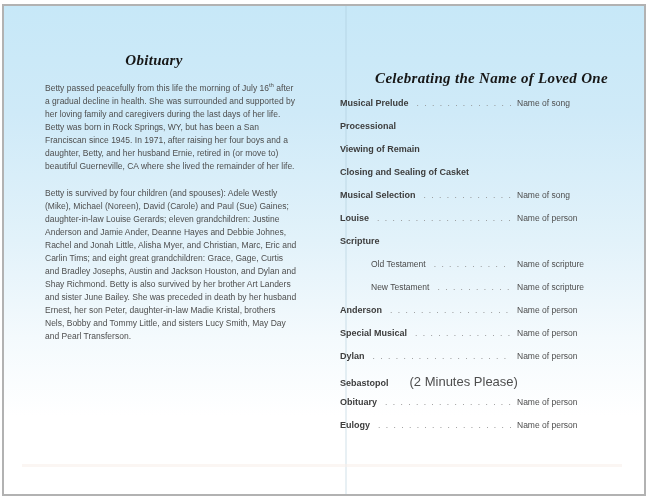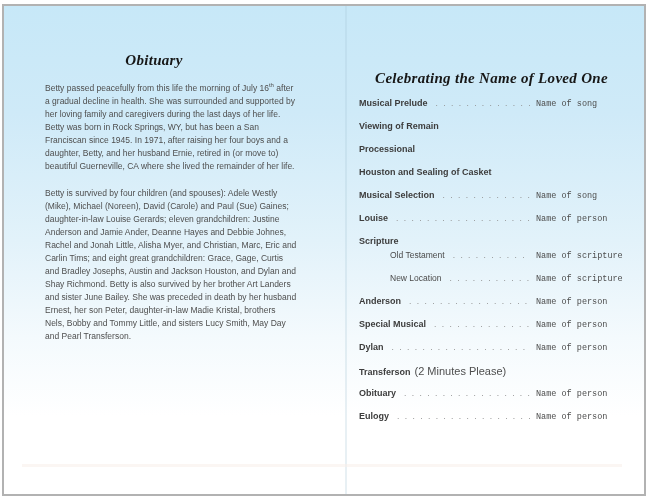--- a/index.html
+++ b/index.html
@@ -52,61 +52,60 @@
     font-size: 8.5px;
     line-height: 13px;
     color: #4e4e4e;
     text-align: left;
   }
   .body-text p { margin: 0 0 14px 0; }
   .body-text sup { font-size: 6px; line-height: 0; }
 
   .rows {
     position: absolute;
-    left: 355px; top: 92px;
+    left: 336px; top: 92px;
     width: 257px;
   }
   .row {
     display: flex;
     align-items: baseline;
     height: 13px;
     margin-bottom: 10px;
     white-space: nowrap;
   }
   .row .label {
     font-weight: bold;
     font-size: 9px;
     color: #3d3d3d;
     flex: none;
   }
   .row .note {
-    font-size: 11px;
+    font-size: 13px;
     color: #4e4e4e;
-    margin-left: 4px;
+    margin-left: 21px;
     flex: none;
   }
   .row .leader {
     flex: 1 1 auto;
     overflow: hidden;
     margin: 0 6px 0 8px;
     font-size: 8.5px;
     letter-spacing: 1.5px;
     color: #8f8f8f;
   }
   .row .value {
     flex: none;
     width: 80px;
     font-size: 8.5px;
     color: #4e4e4e;
     text-align: left;
-    font-family: Liberation Mono, monospace;
   }
   .row.indent { margin-left: 31px; }
   .row.indent .label { font-weight: normal; font-size: 8.5px; color: #4a4a4a; }
-  .row.tight { margin-bottom: 1px; text-align: center; }
+  .row.tight { margin-bottom: 10px; text-align: center; }
 </style>
 </head>
 <body>
 
 <div class="spread">
   <div class="seam"></div>
   <div class="band"></div>
 
   <section>
     <h1 class="title left-title">Obituary</h1>
@@ -120,29 +119,29 @@
     <h1 class="title right-title">Celebrating the Name of Loved One</h1>
     <div class="rows">
 
       <div class="row">
         <span class="label">Musical Prelude</span>
         <span class="leader">. . . . . . . . . . . . . . . . . . . . . . . . . . . . . . . . . . . . . . . . . . . . . . . .</span>
         <span class="value">Name of song</span>
       </div>
 
       <div class="row">
+        <span class="label">Processional</span>
+      </div>
+
+      <div class="row">
         <span class="label">Viewing of Remain</span>
       </div>
 
       <div class="row">
-        <span class="label">Processional</span>
-      </div>
-
-      <div class="row">
-        <span class="label">Houston and Sealing of Casket</span>
+        <span class="label">Closing and Sealing of Casket</span>
       </div>
 
       <div class="row">
         <span class="label">Musical Selection</span>
         <span class="leader">. . . . . . . . . . . . . . . . . . . . . . . . . . . . . . . . . . . . . . . . . . . . . . . .</span>
         <span class="value">Name of song</span>
       </div>
 
       <div class="row">
         <span class="label">Louise</span>
@@ -154,21 +153,21 @@
         <span class="label">Scripture</span>
       </div>
 
       <div class="row indent">
         <span class="label">Old Testament</span>
         <span class="leader">. . . . . . . . . . . . . . . . . . . . . . . . . . . . . . . . . . . . . . . . . . . . . . . .</span>
         <span class="value">Name of scripture</span>
       </div>
 
       <div class="row indent">
-        <span class="label">New Location</span>
+        <span class="label">New Testament</span>
         <span class="leader">. . . . . . . . . . . . . . . . . . . . . . . . . . . . . . . . . . . . . . . . . . . . . . . .</span>
         <span class="value">Name of scripture</span>
       </div>
 
       <div class="row">
         <span class="label">Anderson</span>
         <span class="leader">. . . . . . . . . . . . . . . . . . . . . . . . . . . . . . . . . . . . . . . . . . . . . . . .</span>
         <span class="value">Name of person</span>
       </div>
 
@@ -178,21 +177,21 @@
         <span class="value">Name of person</span>
       </div>
 
       <div class="row">
         <span class="label">Dylan</span>
         <span class="leader">. . . . . . . . . . . . . . . . . . . . . . . . . . . . . . . . . . . . . . . . . . . . . . . .</span>
         <span class="value">Name of person</span>
       </div>
 
       <div class="row">
-        <span class="label">Transferson</span>
+        <span class="label">Sebastopol</span>
         <span class="note">(2 Minutes Please)</span>
       </div>
 
       <div class="row">
         <span class="label">Obituary</span>
         <span class="leader">. . . . . . . . . . . . . . . . . . . . . . . . . . . . . . . . . . . . . . . . . . . . . . . .</span>
         <span class="value">Name of person</span>
       </div>
 
       <div class="row">

